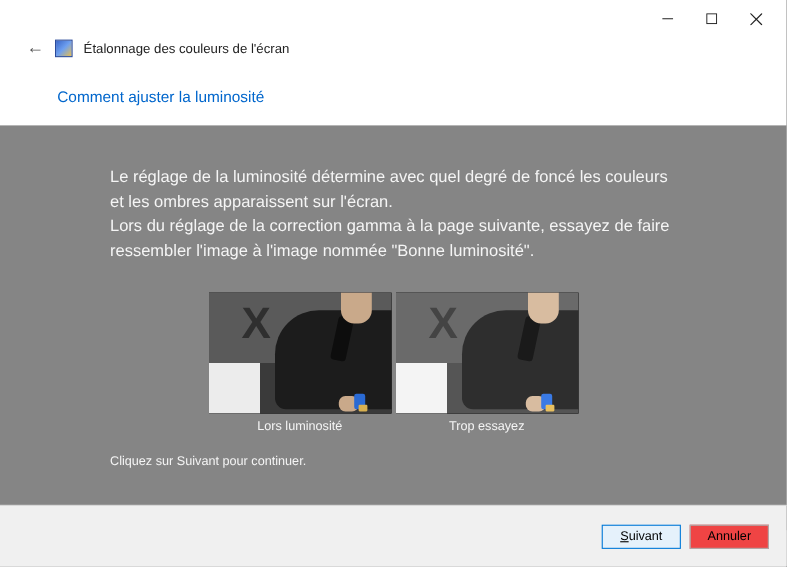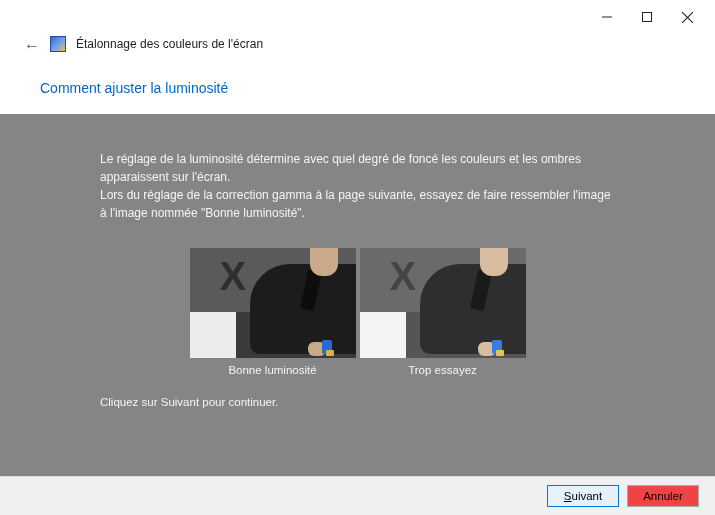--- a/index.html
+++ b/index.html
@@ -45,33 +45,33 @@
     background: linear-gradient(135deg, #3a66c8 0%, #6ea0f0 50%, #e8c050 100%);
     border: 1px solid #2a4a9a;
   }
   .window-title {
     font-size: 12px;
     color: #222;
   }
   .page-title {
     color: #0066cc;
     font-size: 14px;
-    padding: 20px 0 0 40px;
+    padding: 20px 0 0 52px;
     font-weight: 400;
   }
   .content-area {
     background: #858585;
     margin-top: 18px;
     height: 368px;
     color: #fff;
     padding: 36px 100px 0 100px;
     position: relative;
   }
   .desc-text {
-    font-size: 12px;
+    font-size: 15px;
     line-height: 1.5;
     color: #f5f5f5;
   }
   .images-row {
     display: flex;
     gap: 4px;
     margin-top: 26px;
     justify-content: center;
   }
   .img-col {
@@ -181,21 +181,21 @@
   .caption {
     font-size: 11.5px;
     color: #f5f5f5;
   }
   .continue-text {
     font-size: 11.5px;
     color: #f5f5f5;
     margin-top: 20px;
   }
   .button-bar {
-    height: 39px;
+    height: 56px;
     background: #f0f0f0;
     border-top: 1px solid #d8d8d8;
     display: flex;
     justify-content: flex-end;
     align-items: center;
     gap: 8px;
     padding-right: 16px;
     position: absolute;
     bottom: 0;
     left: 0;
@@ -260,21 +260,21 @@
         <div class="upper-bg"></div>
         <div class="x-mark">X</div>
         <div class="lower-bg"></div>
         <div class="body"></div>
         <div class="lapel"></div>
         <div class="neck"></div>
         <div class="hand"></div>
         <div class="thumb"></div>
         <div class="thumb-tip"></div>
       </div>
-      <div class="caption">Bonne luminosité</div>
+      <div class="caption">Lors luminosité</div>
     </div>
     <div class="img-col">
       <div class="example-img img-light">
         <div class="upper-bg"></div>
         <div class="x-mark">X</div>
         <div class="lower-bg"></div>
         <div class="body"></div>
         <div class="lapel"></div>
         <div class="neck"></div>
         <div class="hand"></div>

